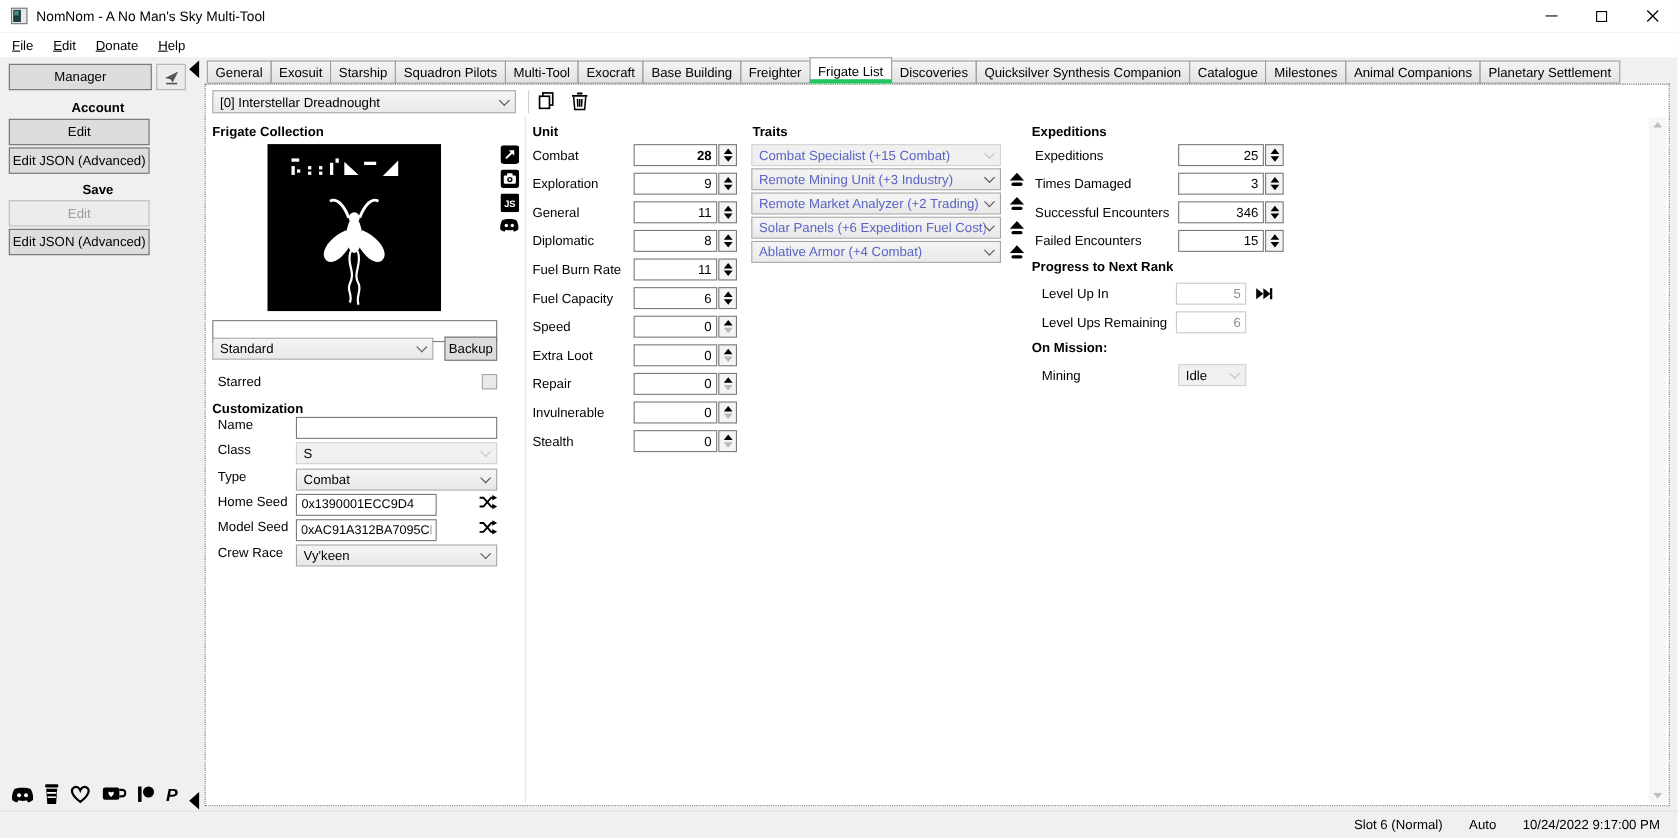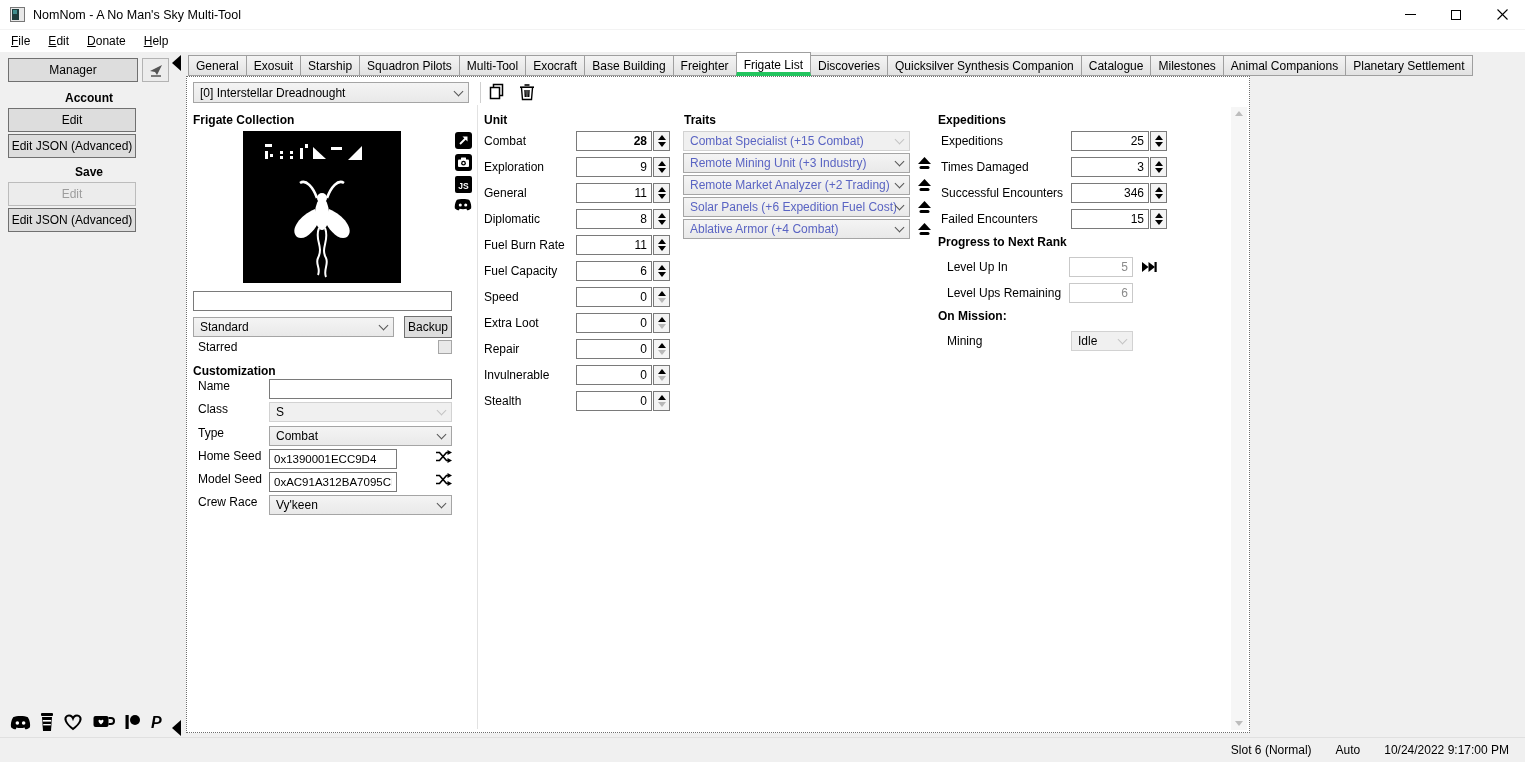--- a/index.html
+++ b/index.html
@@ -27,21 +27,21 @@
 .btn.disabled{background:#ececec;border-color:#bcbcbc;color:#9d9d9d}
 .sb-hdr{position:absolute;width:178px;text-align:center;font-weight:bold}
 .tri-left{width:0;height:0;border-top:8px solid transparent;border-bottom:8px solid transparent;border-right:9px solid #000;position:absolute}
 .foot{position:absolute;left:10px;bottom:5px;display:flex;gap:9px;align-items:center}
 .foot span{display:inline-flex}
 
 .tabstrip{position:absolute;left:188px;top:53px;height:23px;display:flex;align-items:flex-end;z-index:3}
 .tab{height:21px;padding:3px 7px 0;background:linear-gradient(#f4f4f4,#e2e2e2);border:1px solid #9f9f9f;margin-right:-1px;white-space:nowrap}
 .tab.sel{height:24px;background:#fff;border-bottom:4px solid #22c55e;padding-top:5px;position:relative;z-index:4}
 
-.content{position:absolute;left:186px;top:76px;width:1064px;height:657px;background:#fff;border:1px dotted #6e6e6e}
+.content{position:absolute;left:186px;top:76px;width:1332px;height:657px;background:#fff;border:1px dotted #6e6e6e}
 .tb{border:1px solid #7a7a7a;height:20px;padding:0 4px;font:12px "Liberation Sans",sans-serif;background:#fff}
 .num{text-align:right;padding-right:4px}
 .tb.ro{border-color:#c9c9c9;color:#8b8b8b}
 .spin{width:17px;height:20px;margin-left:1px;border:1px solid #7a7a7a;background:#f4f4f4;display:inline-flex;flex-direction:column;align-items:center;justify-content:space-evenly;flex:none}
 .tu{width:0;height:0;border-left:4px solid transparent;border-right:4px solid transparent;border-bottom:5px solid #000}
 .td{width:0;height:0;border-left:4px solid transparent;border-right:4px solid transparent;border-top:5px solid #000}
 .dim .td{border-top-color:#b8b8b8}
 .select{border:1px solid #a5a5a5;background:linear-gradient(#f4f4f4,#e9e9e9);height:20px;display:flex;align-items:center;padding:0 6px}
 .select .val{flex:1;overflow:hidden;white-space:nowrap}
 .chev{width:7px;height:7px;border-right:1.5px solid #565656;border-bottom:1.5px solid #565656;transform:rotate(45deg);margin-top:-3px;flex:none}
@@ -255,21 +255,21 @@
       <svg width="18" height="13" viewBox="0 0 20 14">
           <path d="M3,2 C6,0.5 14,0.5 17,2 C19,5 19.5,9 19,11.5 C17.5,13 15.5,13.5 14.5,13.5 L13.8,11.8 C12,12.5 8,12.5 6.2,11.8 L5.5,13.5 C4.5,13.5 2.5,13 1,11.5 C0.5,9 1,5 3,2 Z" fill="#000"></path>
           <circle cx="7" cy="7.5" r="1.7" fill="#fff"></circle>
           <circle cx="13" cy="7.5" r="1.7" fill="#fff"></circle>
         </svg>
     </span>
   </div>
 
   <input class="tb abs" style="left: 6px; top: 214px; width: 259px;" value="">
 
-  <div class="abs" style="left:6px;top:239px;width:259px;height:22px;display:flex;align-items:center">
+  <div class="abs" style="left:6px;top:229px;width:259px;height:22px;display:flex;align-items:center">
     <div class="select" style="width:201px">
       <span class="val">Standard</span>
       <span class="chev"></span>
     </div>
     <div class="btn" style="margin-left:auto;width:48px;height:22px">Backup</div>
   </div>
 
   <div class="abs" style="left:11px;top:263px;width:254px;display:flex;align-items:center">
     <span>Starred</span>
     <span class="checkbox" style="margin-left:auto"></span>

